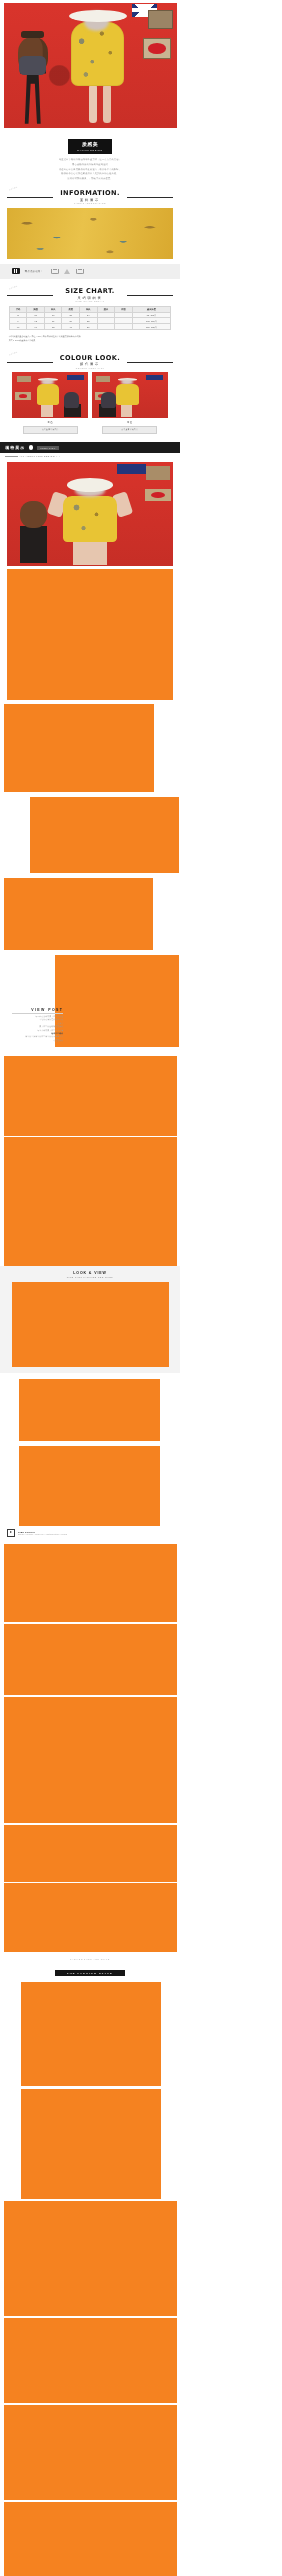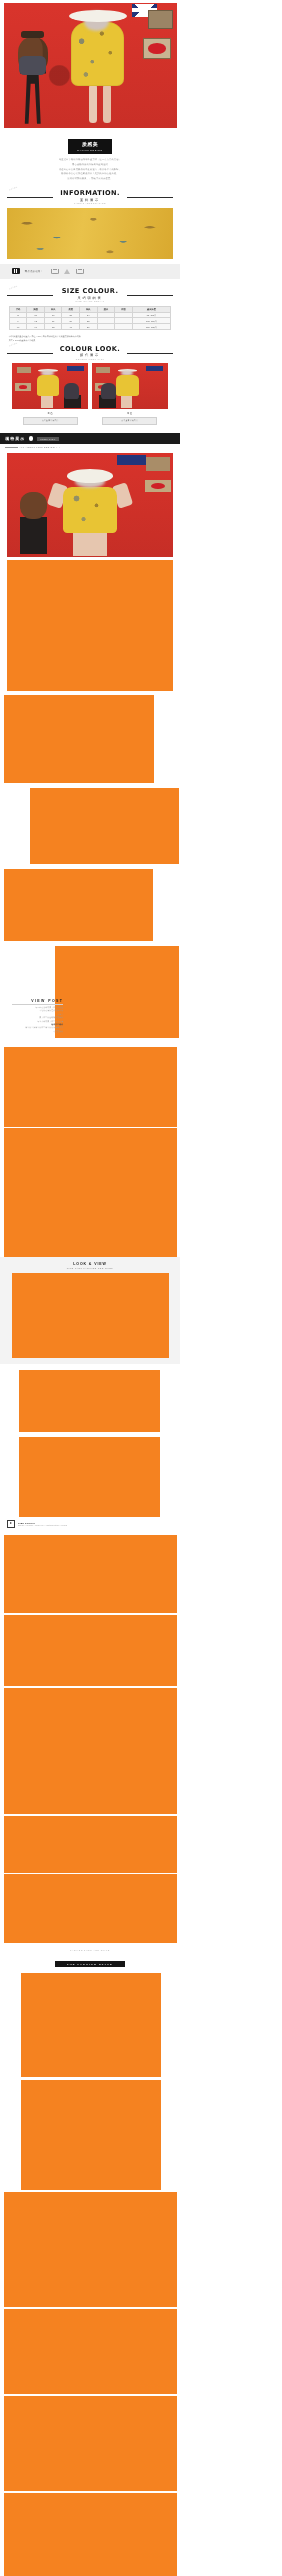--- a/index.html
+++ b/index.html
@@ -234,21 +234,21 @@
       <div class="care-ico t"></div>
       <div class="care-tri"></div>
       <div class="care-ico t"></div>
     </div>
   </div>
 
   <div class="sect-head">
     <span class="sh-dash">DETAIL</span>
     <span class="rule l"></span>
     <span class="rule r"></span>
-    <div class="sh-title">SIZE COLOUR.</div>
+    <div class="sh-title">SIZE CHART.</div>
     <div class="sh-cn">尺码明细表</div>
     <div class="sh-sub">SIZE CHART DETAIL</div>
   </div>
 
   <div class="size-wrap">
     <table class="size">
       <thead>
         <tr>
           <th>尺码</th>
           <th>胸围</th>
@@ -293,21 +293,21 @@
         </tr>
       </tbody>
     </table>
   </div>
 
   <div class="size-note">
     <div>*尺码平量的量交误差为（单位：CM）由于产品特性及个人测量方法或略有不同如</div>
     <div>产生1~3CM误差属于正常现象</div>
   </div>
 
-  <div class="sect-head" style="margin-top:4px">
+  <div class="sect-head" style="margin-top:13px">
     <span class="sh-dash">DETAIL</span>
     <span class="rule l"></span>
     <span class="rule r"></span>
     <div class="sh-title">COLOUR LOOK.</div>
     <div class="sh-cn">颜色展示</div>
     <div class="sh-sub">COLOUR LOOK LIST</div>
   </div>
 
   <div class="colour-grid">
     <div class="cg-item">

